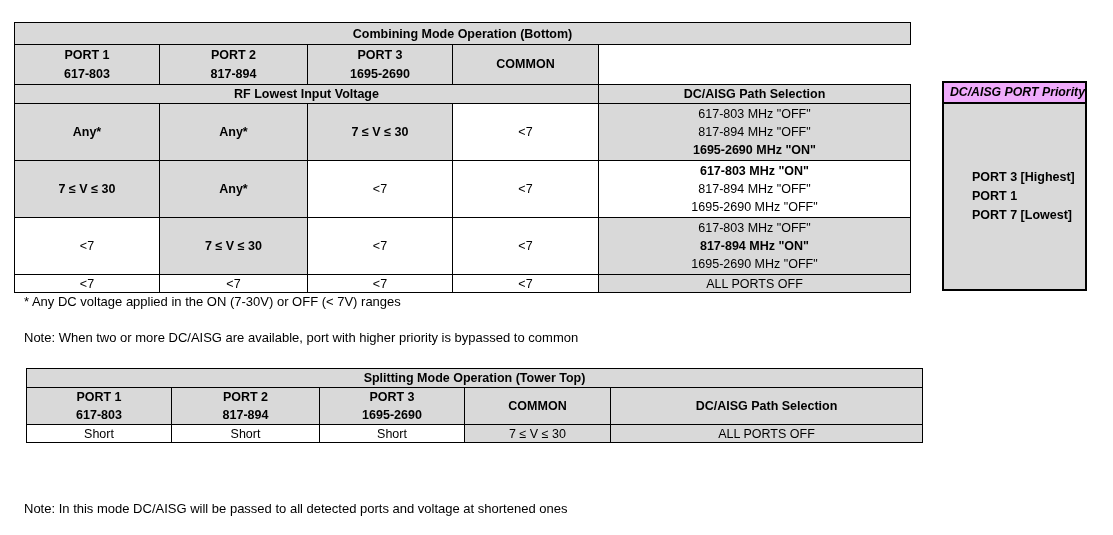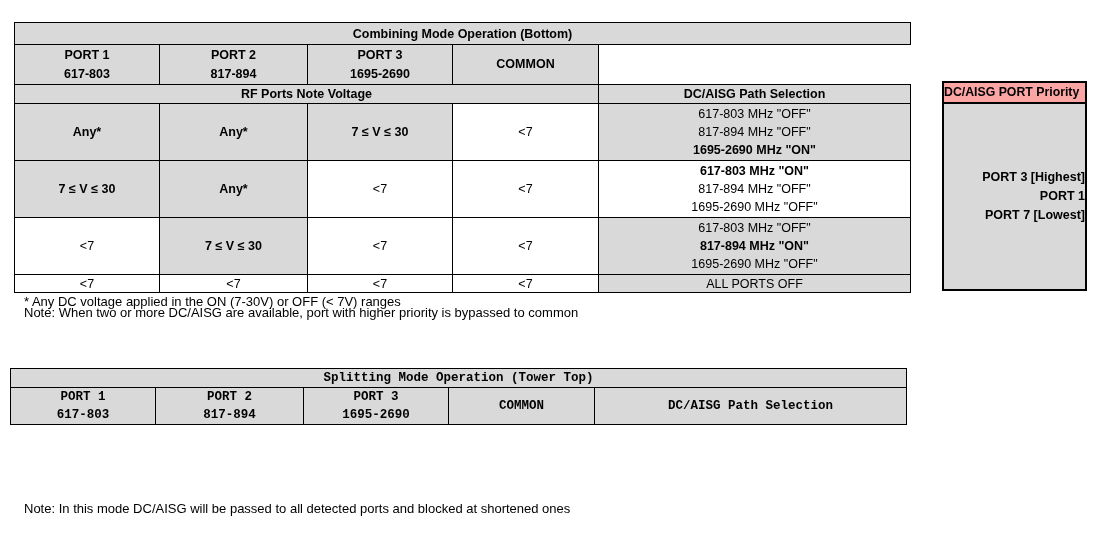--- a/index.html
+++ b/index.html
@@ -13,21 +13,21 @@
     color: #000000;
     overflow: hidden;
   }
   table.tbl {
     position: absolute;
     border-collapse: collapse;
     table-layout: fixed;
     width: 896px;
   }
   table.t1 { left: 14px; top: 22px; }
-  table.t2 { left: 10px; top: 368px; font-family: Liberation Mono, monospace; }
+  table.t2 { left: 26px; top: 368px; }
   .tbl td {
     border: 1px solid #000000;
     font-size: 12.5px;
     padding: 0 3px;
     vertical-align: middle;
     overflow: hidden;
   }
   .gray   { background: #d9d9d9; }
   .white  { background: #ffffff; }
   .bold   { font-weight: bold; }
@@ -48,48 +48,48 @@
   }
   .path div { line-height: 18px; }
   .note {
     position: absolute;
     left: 16px;
     font-size: 13px;
     white-space: nowrap;
     margin-left: 8px;
   }
   .n1 { top: 294px; }
-  .n2 { top: 305px; }
+  .n2 { top: 330px; }
   .n3 { top: 501px; }
   .priority-box {
     position: absolute;
     left: 942px;
     top: 81px;
     width: 145px;
     height: 210px;
   }
   .pb-header {
     height: 23px;
-    background: #fca5a5;
+    background: #f0abfc;
     border: 2px solid #000000;
     font-size: 12.3px;
     font-weight: bold;
-    text-align: left;
+    text-align: right;
     line-height: 19px;
+    font-style: italic;
   }
   .pb-body {
     height: 187px;
     background: #d9d9d9;
     border: 2px solid #000000;
     border-top: none;
     display: flex;
     flex-direction: column;
     justify-content: center;
     padding-left: 28px;
-    text-align: right;
   }
   .pb-body div {
     font-size: 12.5px;
     font-weight: bold;
     line-height: 19px;
   }
 </style>
 </head>
 <body>
 
@@ -117,21 +117,21 @@
         <div>817-894</div>
       </td>
       <td class="gray bold center">
         <div>PORT 3</div>
         <div>1695-2690</div>
       </td>
       <td class="gray bold center">COMMON</td>
       <td class="empty-cell"></td>
     </tr>
     <tr class="h19">
-      <td colspan="4" class="gray bold center bl2">RF Ports Note Voltage</td>
+      <td colspan="4" class="gray bold center bl2">RF Lowest Input Voltage</td>
       <td class="gray bold center br2">DC/AISG Path Selection</td>
     </tr>
     <tr class="h57">
       <td class="gray bold center bl2">Any*</td>
       <td class="gray bold center">Any*</td>
       <td class="gray bold center">7 ≤ V ≤ 30</td>
       <td class="white center">&lt;7</td>
       <td class="gray center br2 path">
         <div>617-803 MHz  "OFF"</div>
         <div>817-894 MHz "OFF"</div>
@@ -203,18 +203,25 @@
         <div>PORT 2</div>
         <div>817-894</div>
       </td>
       <td class="gray bold center">
         <div>PORT 3</div>
         <div>1695-2690</div>
       </td>
       <td class="gray bold center">COMMON</td>
       <td class="gray bold center br2">DC/AISG Path Selection</td>
     </tr>
+    <tr class="h18">
+      <td class="white center bl2">Short</td>
+      <td class="white center">Short</td>
+      <td class="white center">Short</td>
+      <td class="gray center">7 ≤ V ≤ 30</td>
+      <td class="gray center br2">ALL PORTS OFF</td>
+    </tr>
   </tbody>
     </table>
 
-  <div class="note n3">Note: In this mode DC/AISG will be passed to all detected ports and blocked at shortened ones</div>
+  <div class="note n3">Note: In this mode DC/AISG will be passed to all detected ports and voltage at shortened ones</div>
 
 </div>
 
 </body></html>

